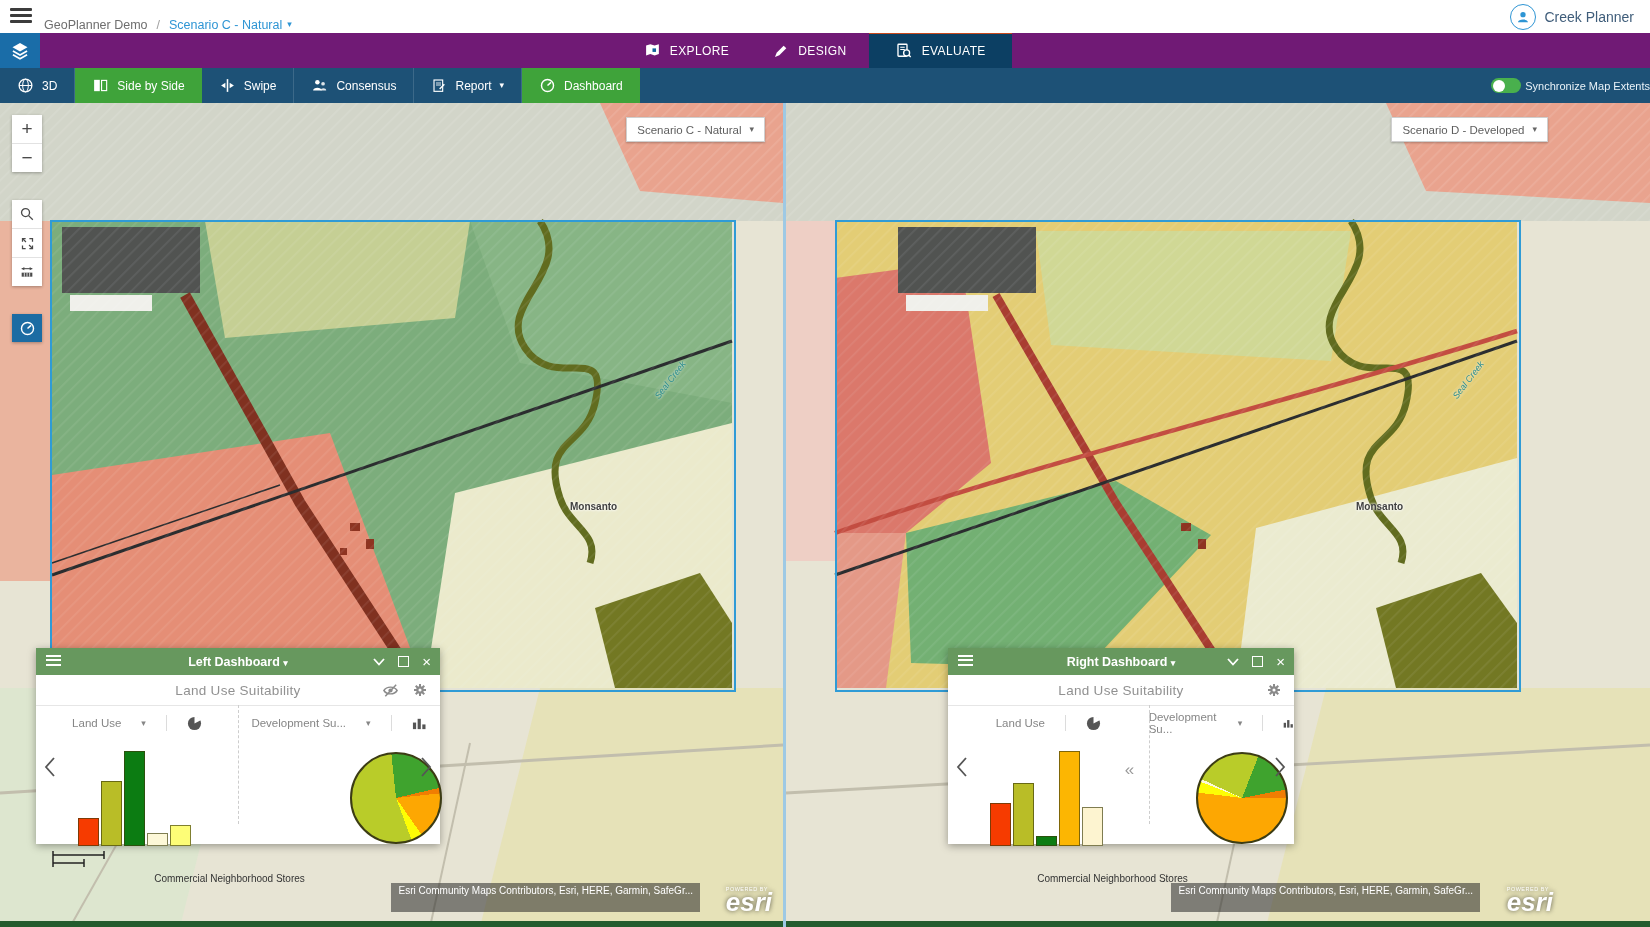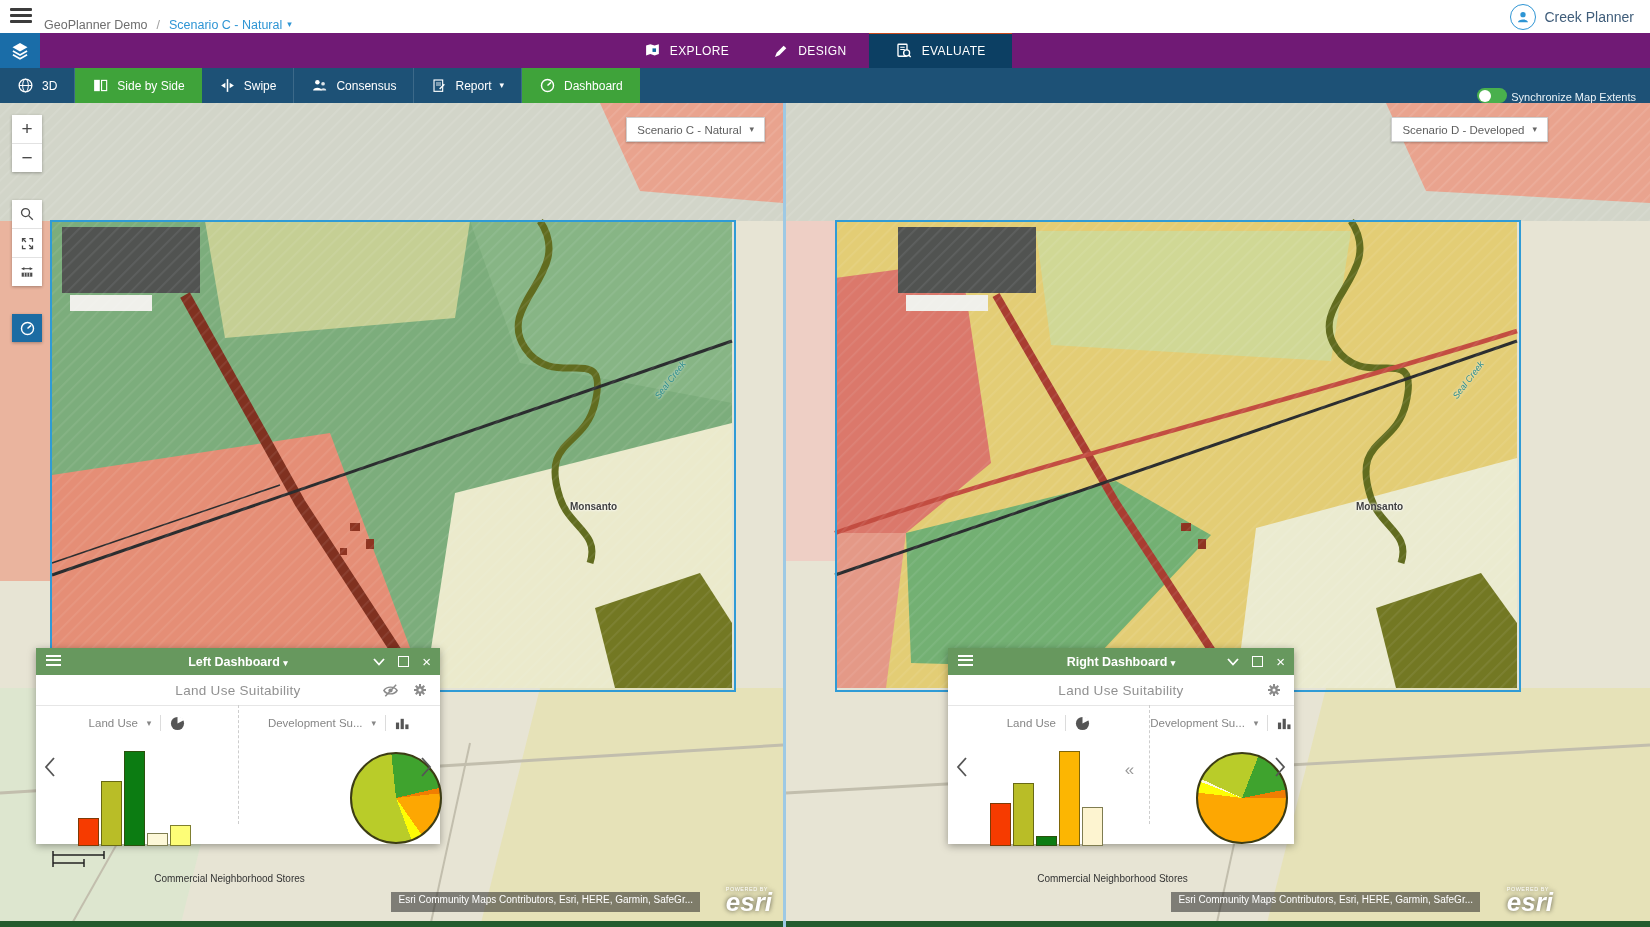--- a/index.html
+++ b/index.html
@@ -22,21 +22,21 @@
   .navbar{position:absolute;top:33px;left:0;right:0;height:35px;background:#701a75;z-index:29}
   .layers-tile{position:absolute;left:0;top:0;width:40px;height:35px;background:#1a6da8;display:flex;align-items:center;justify-content:center;cursor:pointer}
   .tabs{position:absolute;left:49.5%;top:0;bottom:0;transform:translateX(-50%);display:flex;align-items:stretch}
   .tab{display:flex;align-items:center;gap:9px;padding:0 22px;color:#fff;font-size:12px;letter-spacing:.4px;cursor:pointer;position:relative}
   .tab.active{background:#0c3f63;padding:0 26px}
   .tab.active::before{content:"";position:absolute;left:0;right:0;top:-3px;height:4px;background:#c8491c}
   
   .toolbar{position:absolute;top:68px;left:0;right:0;height:35px;background:#1d5176;display:flex;align-items:stretch;z-index:28}
   .tbtn{display:flex;align-items:center;gap:8px;padding:0 17px;color:#fff;font-size:12px;border-right:1px solid rgba(255,255,255,.14);cursor:pointer;white-space:nowrap}
   .tbtn.green{background:#3fa33a;border-right:none}
-  .sync{margin-left:auto;display:flex;align-items:flex-end;gap:4px;padding-right:14px}
+  .sync{margin-left:auto;display:flex;align-items:center;gap:4px;}
   .toggle{width:30px;height:15px;border-radius:8px;background:#49b04d;position:relative;cursor:pointer}
   .toggle .knob{position:absolute;left:1.5px;top:1.5px;width:12px;height:12px;border-radius:50%;background:#fff}
   .sync-label{color:#e9f2f8;font-size:11px}
   
   .maps{position:absolute;top:103px;left:0;right:0;height:824px;display:flex}
   .pane{position:relative;overflow:hidden;background:#e7e4d4}
   .pane.left{width:783px}
   .map-divider{width:3px;background:#9ec9e4}
   .pane.right{flex:1}
   .map-svg{position:absolute;inset:0}
@@ -45,42 +45,42 @@
   .creeklabel{position:absolute;z-index:6;font-size:9px;font-style:italic;color:#2f8f8f;text-shadow:0 0 3px #fff;transform:rotate(-52deg)}
   .bottomstrip{position:absolute;left:0;right:0;bottom:0;height:6px;background:#245c2e;z-index:7}
   
   .ctrl-col{position:absolute;left:12px;top:12px;z-index:15;width:30px}
   .ctrl-group{background:#fff;box-shadow:0 1px 3px rgba(0,0,0,.3);margin-bottom:14px}
   .ctrl-btn{width:30px;height:28px;display:flex;align-items:center;justify-content:center;color:#4a4a4a;font-size:19px;cursor:pointer;border-bottom:1px solid #e2e2e2}
   .ctrl-btn:last-child{border-bottom:none}
   .ctrl-btn.blue{background:#1c6ca3;color:#fff;border-bottom:none}
   .scenario-select{position:absolute;top:14px;background:#fff;border:1px solid #cfcfcf;box-shadow:0 1px 2px rgba(0,0,0,.25);height:23px;display:flex;align-items:center;gap:8px;padding:0 10px;font-size:11.5px;color:#5e5e5e;z-index:15;cursor:pointer;white-space:nowrap}
   
-  .attrib{position:absolute;bottom:15px;height:20px;line-height:16px;background:rgba(40,40,40,.55);color:#fff;font-size:10px;padding:0 7px;z-index:16;white-space:nowrap}
+  .attrib{position:absolute;bottom:15px;height:29px;line-height:16px;background:rgba(40,40,40,.55);color:#fff;font-size:10px;padding:0 7px;z-index:16;white-space:nowrap}
   .esrilogo{position:absolute;bottom:12px;z-index:16;color:#fff;text-shadow:0 0 5px rgba(0,0,0,.65);text-align:left}
   .esrilogo .pb{font-size:5.5px;letter-spacing:.5px;display:block;margin-bottom:-3px}
   .esrilogo .word{font-size:26px;font-weight:bold;font-style:italic;line-height:1}
   .scalebar{position:absolute;left:52px;bottom:58px;z-index:15}
   
   .dpanel{position:absolute;background:#fff;box-shadow:0 2px 8px rgba(0,0,0,.35);z-index:20;height:196px}
   .dhead{height:27px;background:#67985e;display:flex;align-items:center;color:#fff;position:relative}
   .dhead .dtitle{position:absolute;left:0;right:0;text-align:center;font-size:12.5px;font-weight:bold}
   .dhead .dtitle .caret{font-size:9px}
   .dham{margin-left:10px;width:15px;cursor:pointer;z-index:2}
   .dham span{display:block;height:2px;background:#fff;margin-bottom:2.5px}
   .dwin{position:absolute;right:9px;top:0;height:27px;display:flex;align-items:center;gap:13px;z-index:2}
   .dwin .wbtn{cursor:pointer;display:flex;align-items:center;color:#fff}
   .maxbox{width:9px;height:9px;border:1.5px solid #fff}
   .closex{font-size:15px;line-height:1}
   .dsub{height:30px;border-bottom:1px solid #e6e6e6;display:flex;align-items:center;position:relative}
   .dsub .stitle{position:absolute;left:0;right:0;text-align:center;font-size:13.5px;color:#919191;letter-spacing:.3px}
   .dsubicons{position:absolute;right:12px;display:flex;align-items:center;gap:13px;z-index:2}
   .dbody{position:relative;height:140px;display:flex}
   .widget{position:relative;height:100%}
-  .wsel{height:26px;margin-top:4px;display:flex;align-items:center;justify-content:center;gap:9px;font-size:11.5px;color:#868686}
+  .wsel{height:26px;margin-top:4px;display:flex;align-items:center;justify-content:center;gap:20px;font-size:11.5px;color:#868686}
   .wsel .vd{width:1px;height:16px;background:#dcdcdc}
   .wdivider{position:absolute;top:57px;bottom:20px;border-left:1px dashed #cdcdcd;z-index:1}
   .bars{position:absolute;bottom:0;display:flex;align-items:flex-end;gap:2px;height:95px}
   .bars .bar{width:21px;border:1px solid rgba(60,60,10,.65);box-sizing:border-box}
   .pie{position:absolute;bottom:2px;width:92px;height:92px;border-radius:50%;border:2px solid #3c3c14;box-sizing:border-box}
   .dfoot{position:relative;height:43px}
   .dfoot .ftext{position:absolute;left:0;right:17px;bottom:5px;text-align:center;font-size:10px;color:#333}
   .chev{position:absolute;top:108px;z-index:3;cursor:pointer}
   .dblchev{position:absolute;color:#9a9a9a;font-size:17px;z-index:3;cursor:pointer}
   svg{display:block}

